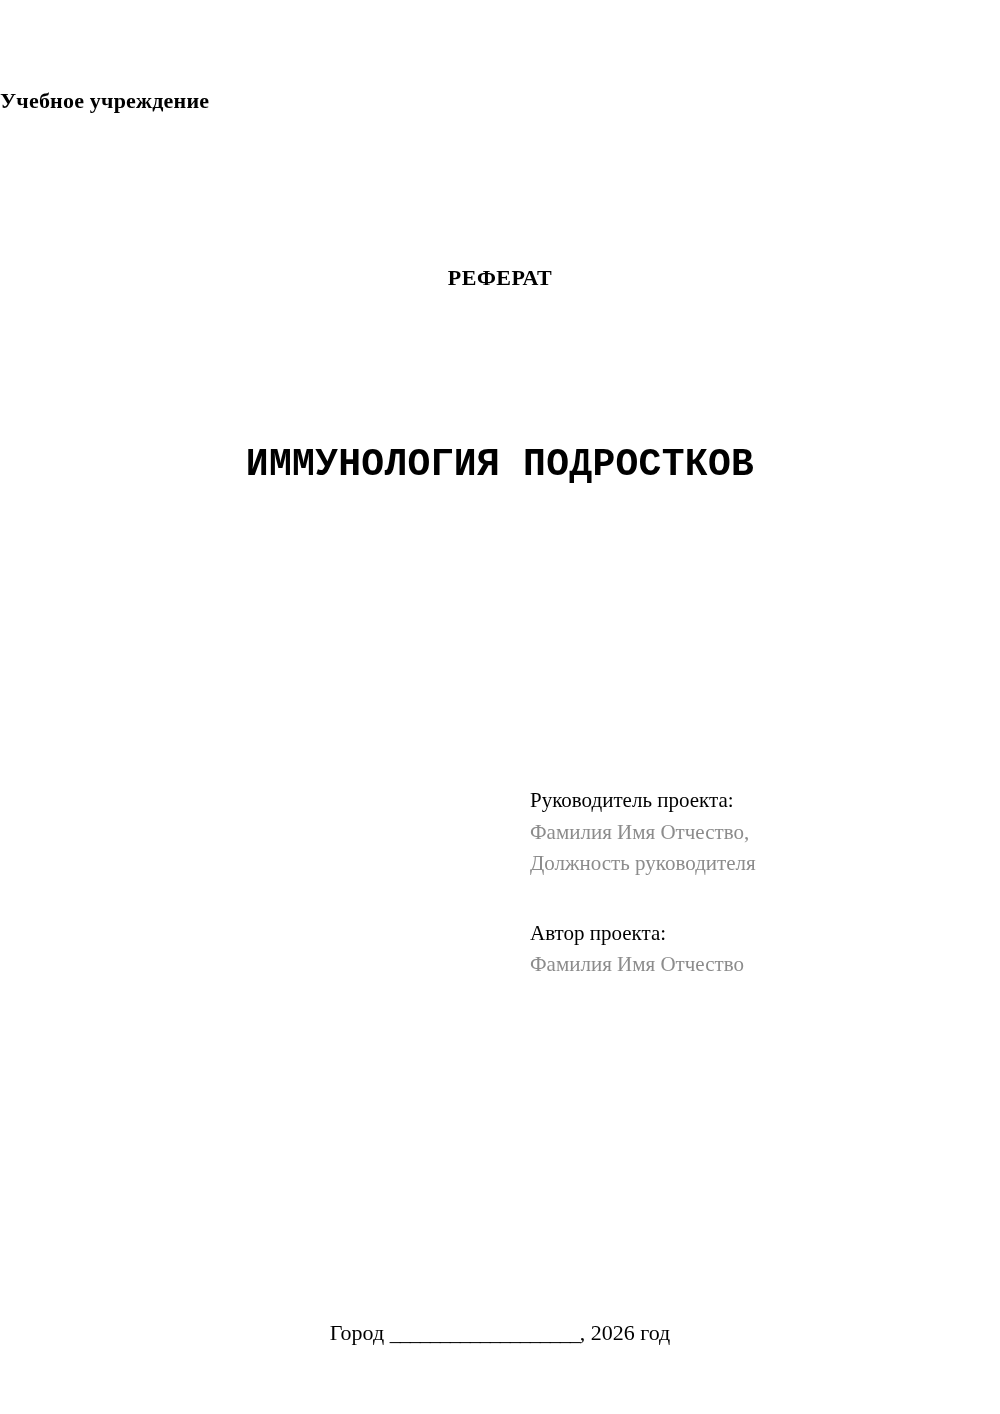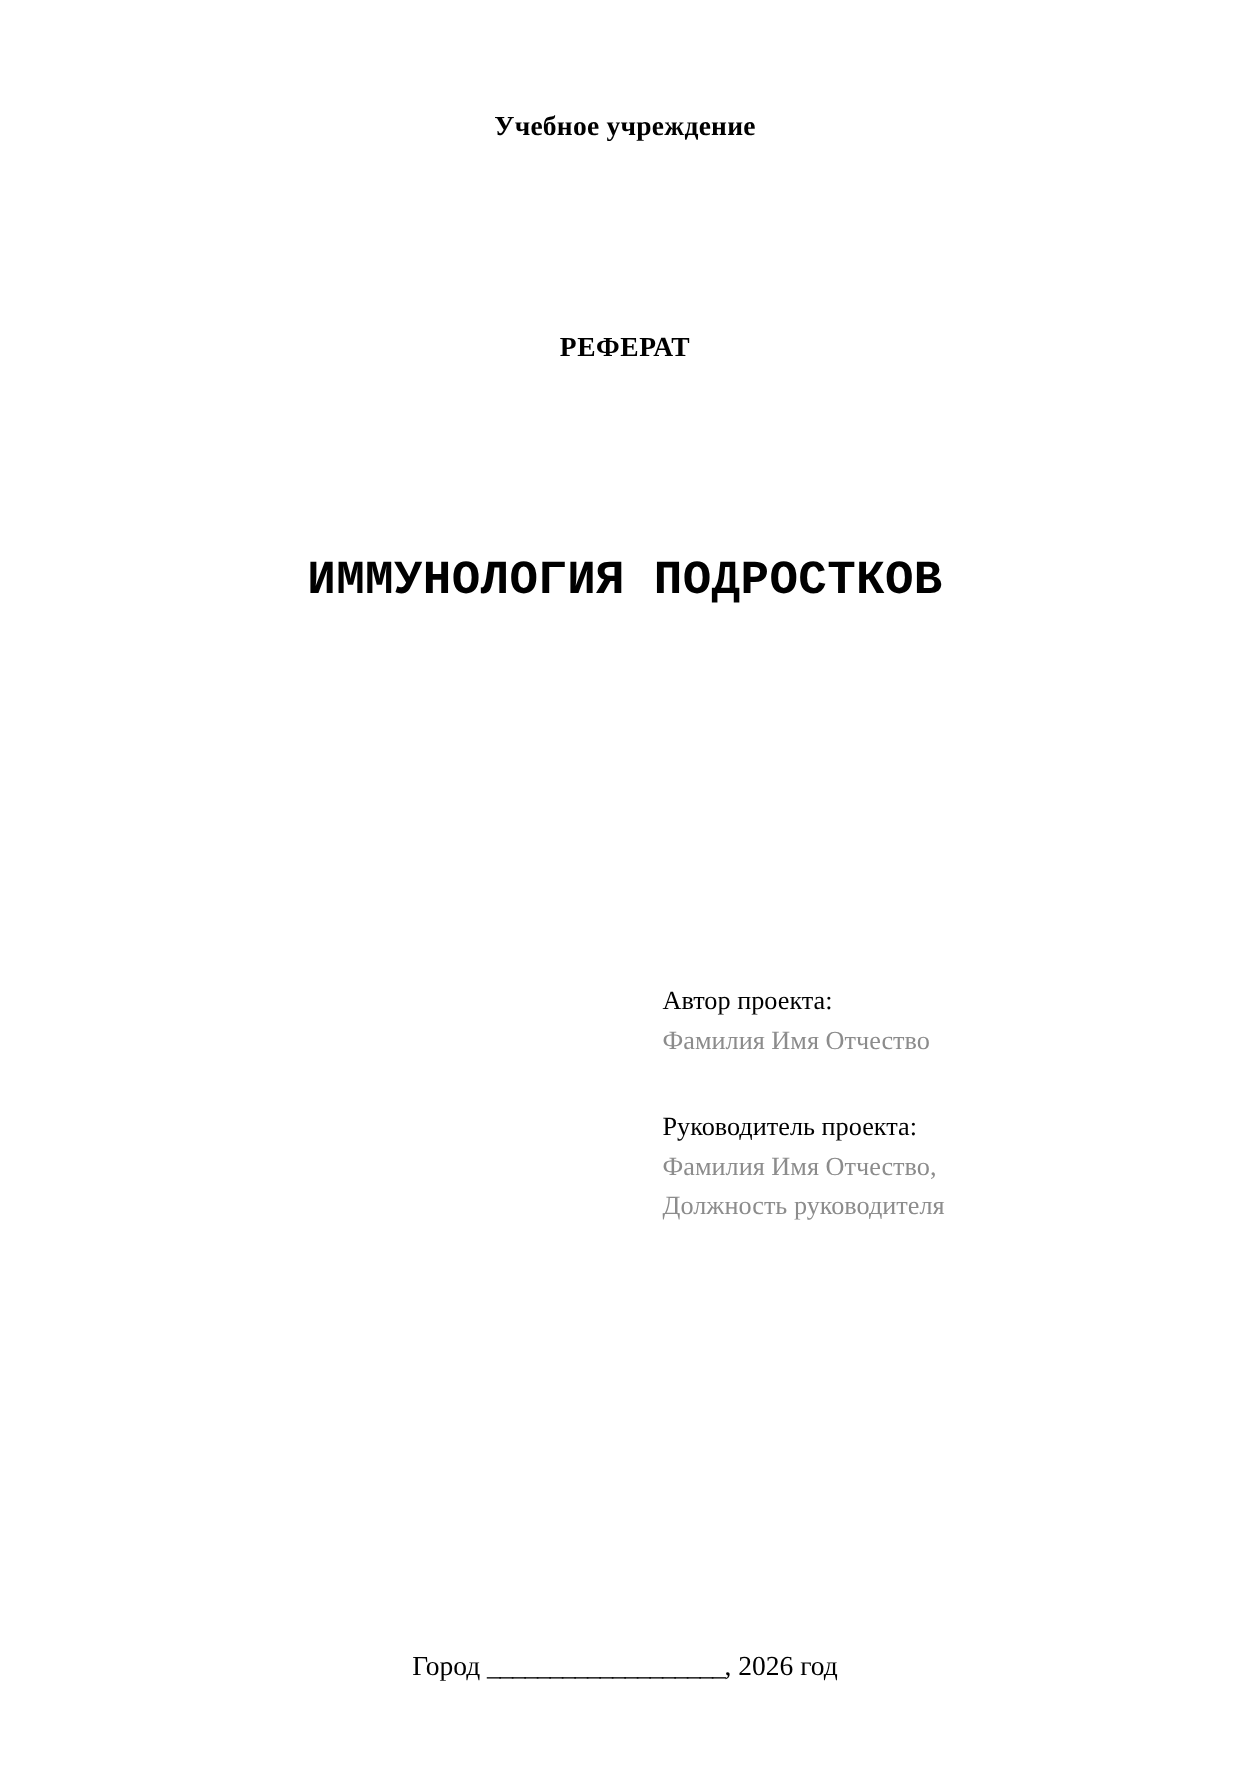--- a/index.html
+++ b/index.html
@@ -18,21 +18,20 @@
     margin: 0 auto;
     background: #ffffff;
     box-sizing: border-box;
     overflow: hidden;
   }
   .institution {
     position: absolute;
     top: 88px;
     left: 0;
     width: 100%;
-    text-align: center;
     font-size: 22px;
     font-weight: 700;
     letter-spacing: 0.2px;
   }
   .doc-type {
     position: absolute;
     top: 265px;
     left: 0;
     width: 100%;
     text-align: center;
@@ -94,28 +93,28 @@
 
   <div class="institution">Учебное учреждение</div>
 
   <div class="doc-type">РЕФЕРАТ</div>
 
   <div class="doc-title">ИММУНОЛОГИЯ ПОДРОСТКОВ</div>
 
   <div class="credits">
 
     <div class="credit-block">
-      <div class="credit-label">Автор проекта:</div>
-      <div class="credit-value">Фамилия Имя Отчество</div>
+      <div class="credit-label">Руководитель проекта:</div>
+      <div class="credit-value">Фамилия Имя Отчество,</div>
+      <div class="credit-value">Должность руководителя</div>
     </div>
 
     <div class="credit-block">
-      <div class="credit-label">Руководитель проекта:</div>
-      <div class="credit-value">Фамилия Имя Отчество,</div>
-      <div class="credit-value">Должность руководителя</div>
+      <div class="credit-label">Автор проекта:</div>
+      <div class="credit-value">Фамилия Имя Отчество</div>
     </div>
 
   </div>
 
   <div class="footer">
     <span>Город</span><span> </span><span class="blank">___________________</span><span>, 2026 год</span>
   </div>
 
 </div>
 

